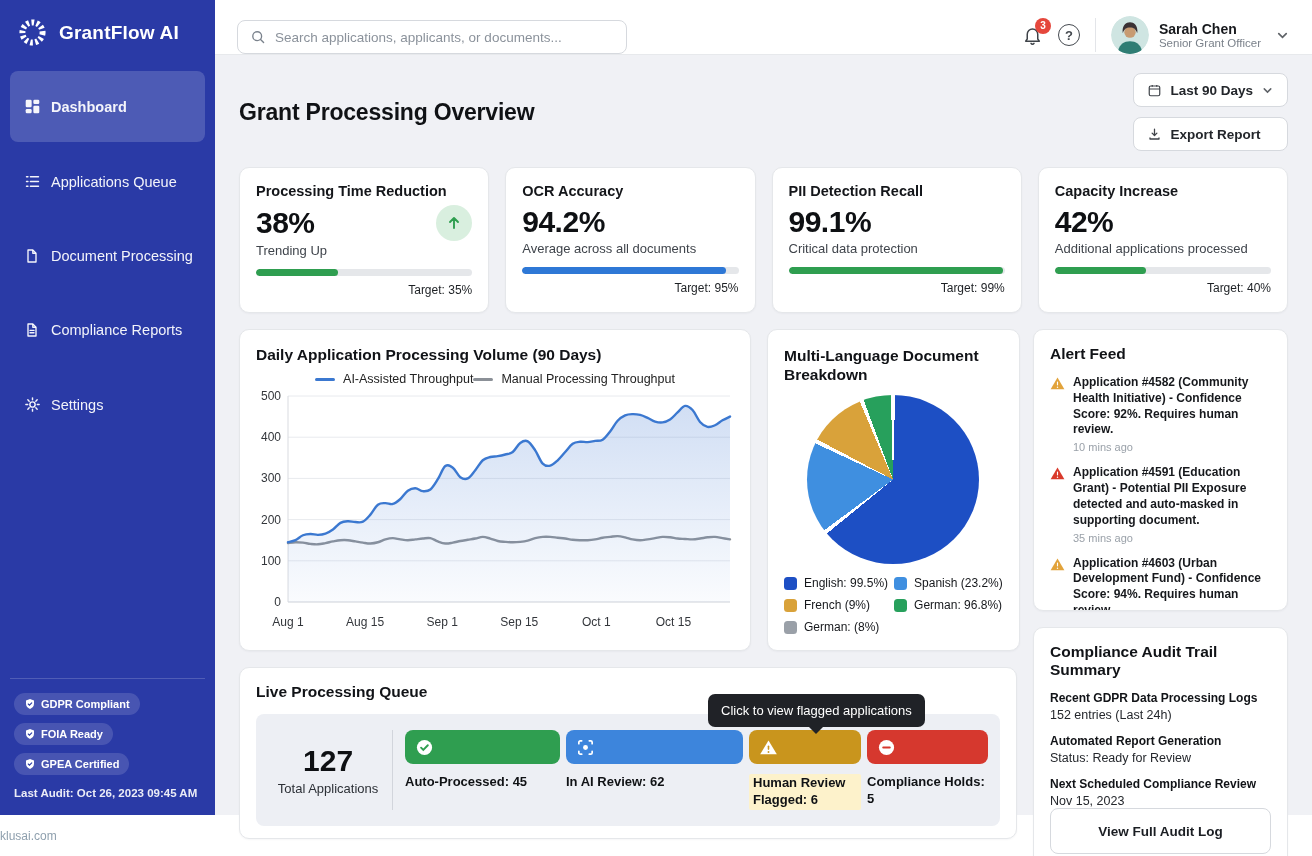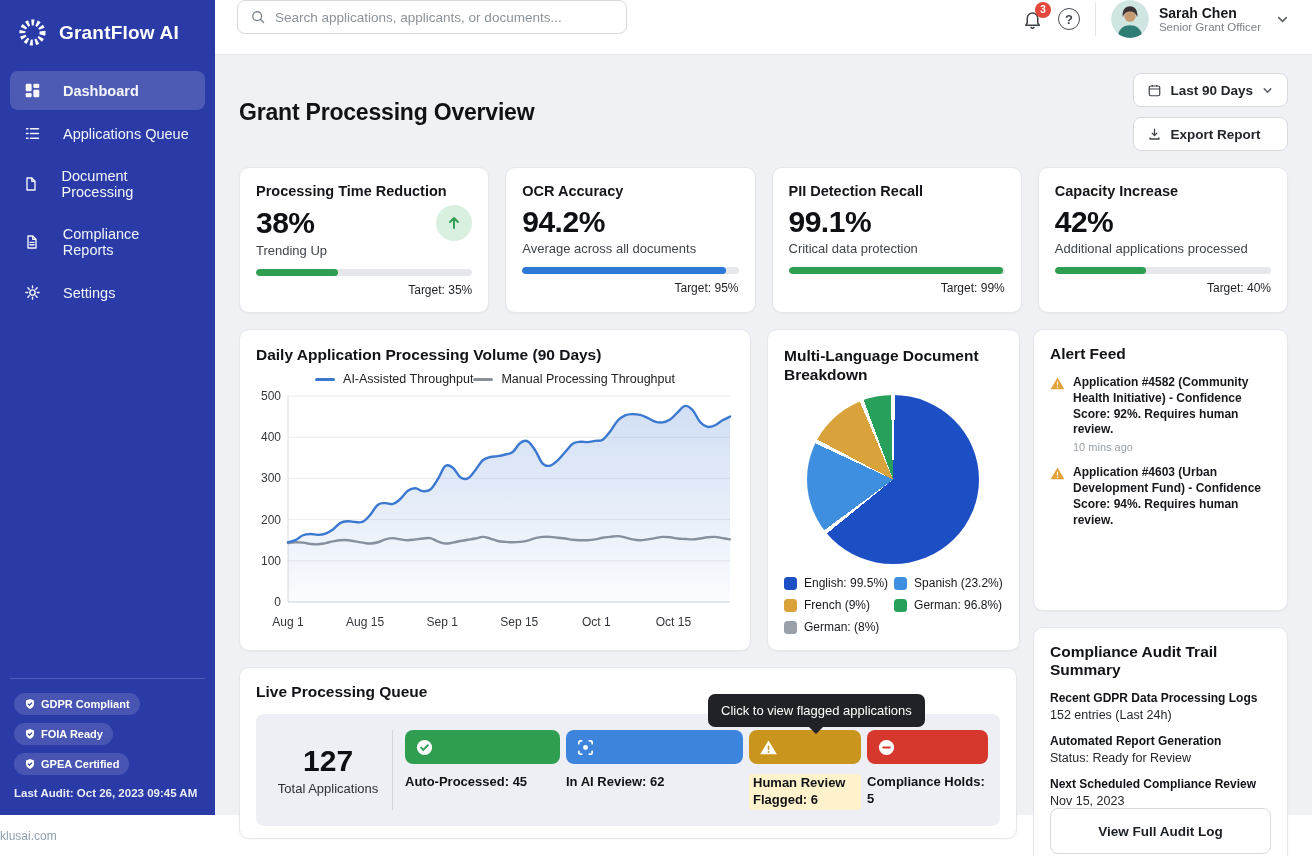--- a/index.html
+++ b/index.html
@@ -4,31 +4,31 @@
 <style>
   * { box-sizing: border-box; margin: 0; padding: 0; }
   html,body { width:1312px; height:856px; overflow:hidden; font-family:"Liberation Sans", sans-serif; background:#fff; }
   .app { display:flex; width:1312px; height:815px; }
 
   
   .sidebar { width:215px; background:#2a3aa6; color:#fff; display:flex; flex-direction:column; flex-shrink:0; }
   .logo-row { display:flex; align-items:center; gap:10px; padding:16px 16px 22px 16px; }
   .brand-name { font-size:19px; font-weight:700; letter-spacing:.2px; }
   .nav { display:flex; flex-direction:column; gap:4px; padding:0 10px; }
-  .nav-item { display:flex; align-items:center; gap:21px; padding:11px 12px; border-radius:8px; font-size:14.5px; color:rgba(255,255,255,.94); cursor:pointer; }
+  .nav-item { display:flex; align-items:center; gap:9px; padding:27px 12px; border-radius:8px; font-size:14.5px; color:rgba(255,255,255,.94); cursor:pointer; }
   .nav-item.active { background:rgba(255,255,255,.17); font-weight:700; }
   .nav-ico { width:20px; display:flex; justify-content:center; color:rgba(255,255,255,.95); }
   .sidebar-bottom { margin-top:auto; padding:14px 14px 16px 14px; border-top:1px solid rgba(255,255,255,.18); margin-left:10px; margin-right:10px; padding-left:4px; padding-right:0; }
   .badges { display:flex; flex-wrap:wrap; gap:8px; }
   .badge-pill { display:inline-flex; align-items:center; gap:5px; background:rgba(255,255,255,.14); border-radius:13px; padding:5px 10px; font-size:11px; font-weight:700; }
   .last-audit { margin-top:12px; font-size:11.5px; font-weight:600; color:rgba(255,255,255,.9); }
 
   
   .main { flex:1; display:flex; flex-direction:column; background:#f0f1f5; min-width:0; }
-  .topbar { height:55px; background:#fff; border-bottom:1px solid #e7e9ec; display:flex; align-items:flex-start; padding:0 22px; flex-shrink:0; }
+  .topbar { height:55px; background:#fff; border-bottom:1px solid #e7e9ec; display:flex; align-items:flex-end; padding:0 22px; flex-shrink:0; }
   .search { display:flex; align-items:center; gap:9px; width:390px; height:34px; border:1px solid #d6d9de; border-radius:8px; padding:0 12px; background:#fff; }
   .search input { border:none; outline:none; flex:1; font-size:13.5px; color:#333; font-family:"Liberation Sans",sans-serif; background:transparent; }
   .search input::placeholder { color:#8b929b; }
   .top-right { margin-left:auto; display:flex; align-items:center; gap:15px; }
   .bell-wrap { position:relative; cursor:pointer; display:flex; }
   .bell-badge { position:absolute; top:-7px; right:-8px; background:#e5473c; color:#fff; font-size:10px; font-weight:700; min-width:16px; height:16px; border-radius:9px; display:grid; place-items:center; padding:0 3px; }
   .help-btn { width:22px; height:22px; border:1.6px solid #454a50; border-radius:50%; display:grid; place-items:center; font-size:13px; font-weight:700; color:#454a50; cursor:pointer; }
   .vdiv { width:1px; height:34px; background:#e3e5e9; }
   .user-chip { display:flex; align-items:center; gap:10px; cursor:pointer; }
   .avatar { width:38px; height:38px; border-radius:50%; overflow:hidden; flex-shrink:0; }
@@ -465,20 +465,31 @@
                       <rect x="11.1" y="8.8" width="1.8" height="6.2" rx="0.9" fill="#fff"></rect>
                       <circle cx="12" cy="17.9" r="1.15" fill="#fff"></circle>
                     </svg></span>
                   <div>
                     <div class="alert-text">Application #4582 (Community Health Initiative) - Confidence Score: 92%. Requires human review.</div>
                     <div class="alert-time">10 mins ago</div>
                   </div>
                 </div>
                 <div class="alert-item">
                   <span class="alert-ico"><svg viewBox="0 0 24 24" width="15" height="15">
+                      <path d="M12 2.5 23 21H1z" fill="#d93a2b"></path>
+                      <rect x="11.1" y="8.8" width="1.8" height="6.2" rx="0.9" fill="#fff"></rect>
+                      <circle cx="12" cy="17.9" r="1.15" fill="#fff"></circle>
+                    </svg></span>
+                  <div>
+                    <div class="alert-text">Application #4591 (Education Grant) - Potential PII Exposure detected and auto-masked in supporting document.</div>
+                    <div class="alert-time">35 mins ago</div>
+                  </div>
+                </div>
+                <div class="alert-item">
+                  <span class="alert-ico"><svg viewBox="0 0 24 24" width="15" height="15">
                       <path d="M12 2.5 23 21H1z" fill="#e2a33b"></path>
                       <rect x="11.1" y="8.8" width="1.8" height="6.2" rx="0.9" fill="#fff"></rect>
                       <circle cx="12" cy="17.9" r="1.15" fill="#fff"></circle>
                     </svg></span>
                   <div>
                     <div class="alert-text">Application #4603 (Urban Development Fund) - Confidence Score: 94%. Requires human review.</div>
                   </div>
                 </div>
               </div>
           </section>

